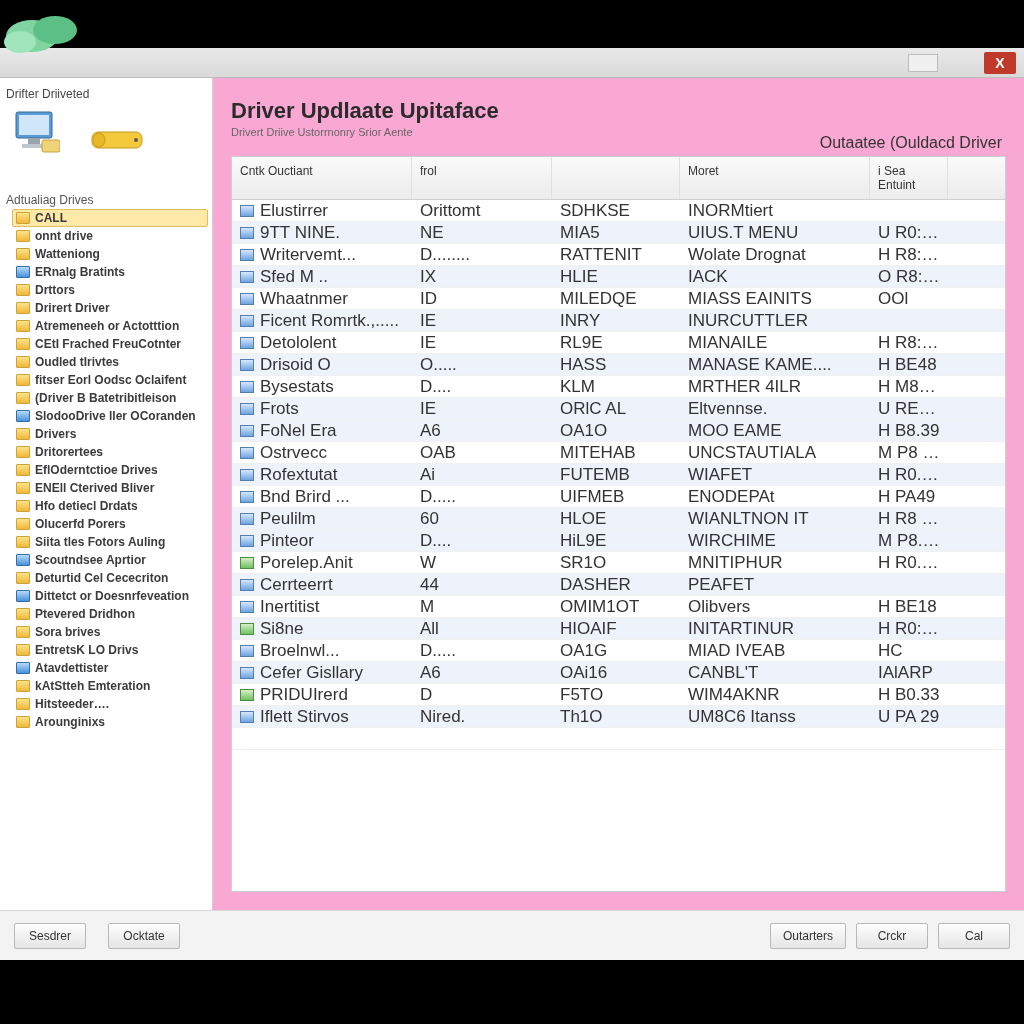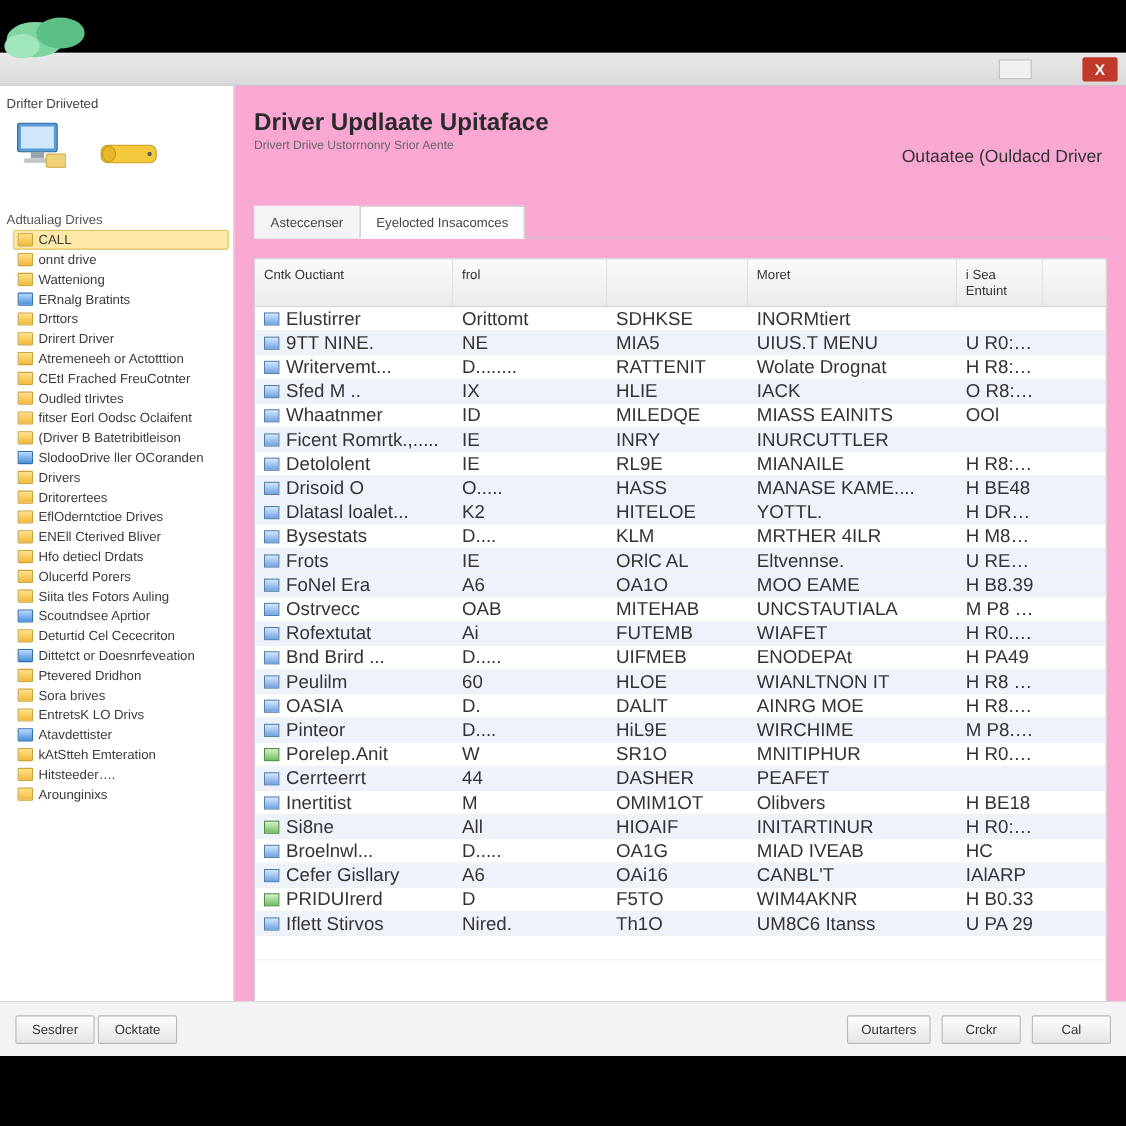--- a/index.html
+++ b/index.html
@@ -9,21 +9,21 @@
   .titlebar { height:30px; background:linear-gradient(#e9e9e9,#d9d9d9); position:relative; border-bottom:1px solid #bcbcbc;}
   .titlebar .logo { position:absolute; left:0; top:-36px; width:110px; height:60px;}
   .titlebar .logo svg{width:100%;height:100%;}
   .titlebar .ctrl { position:absolute; right:8px; top:4px; width:32px; height:22px; background:#c0392b; color:#fff; font-weight:bold; text-align:center; line-height:22px; font-size:14px; border-radius:2px; cursor:pointer;}
   .titlebar .ctrl2 { position:absolute; right:86px; top:6px; width:30px; height:18px; border:1px solid #bdbdbd; background:#f0f0f0; cursor:pointer;}
   .content { position:absolute; top:30px; left:0; right:0; bottom:0; display:flex;border-radius:20px; }
   .sidebar { width:213px; background:#fff; border-right:1px solid #d0d0d0; padding:6px 0 0 0; font-size:12px; color:#3b3b3b; }
   .side-title { font-size:12px; color:#444; padding:3px 6px 3px 6px; }
   .side-icons { padding:6px 10px 10px 12px; display:flex; gap:30px; align-items:flex-end;}
   .side-section { font-size:12px; color:#555; padding:8px 0 2px 6px; font-weight:500;margin-top:21px;}
-  .tree { padding:0 4px 0 12px;}
+  .tree { padding:0 4px 0 12px;font-weight:bold;}
   .tree-item { display:flex; align-items:center; gap:5px; padding:2px 4px; cursor:pointer; white-space:nowrap; overflow:hidden; text-overflow:ellipsis;}
   .tree-item.selected { background:#ffe9a8; border:1px solid #e0c05a; border-radius:2px; padding:1px 3px;}
   .tree-icon { width:14px; height:12px; background:linear-gradient(#ffe28a,#f0b93a); border:1px solid #cfa238; border-radius:1px; flex:none;}
   .tree-icon.blue { background:linear-gradient(#b9d9ff,#4a90d9); border-color:#2f6fb0;}
   .main { flex:1; background:#f9a8d4; position:relative; padding:20px 18px 0 18px; overflow:hidden;}
   .page-title { font-size:22px; font-weight:600; color:#2b2b2b;}
   .page-sub { font-size:11px; color:#666; margin-top:2px;}
   .corner-link { position:absolute; top:56px; right:22px; font-size:16px; color:#333;}
   .tabs { margin-top:48px; display:flex; border-bottom:1px solid #c8c8c8;}
   .tab { font-size:12px; padding:7px 14px; background:#f4f4f4; border:1px solid transparent; position:relative; top:1px; color:#444; cursor:pointer;}
@@ -201,24 +201,20 @@
               <span>Arounginixs</span>
             </div>
           </div>
     </div>
 
     <div class="main">
       <div class="page-title">Driver Updlaate Upitaface</div>
       <div class="page-sub">Drivert Driive Ustorrnonry Srior Aente</div>
       <div class="corner-link">Outaatee (Ouldacd Driver</div>
 
-      <div class="tabs" id="tabs">
-            <div class="tab">Asteccenser</div>
-            <div class="tab active">Eyelocted Insacomces</div>
-          </div>
 
       <div class="grid-wrap">
         <div class="grid-head" id="ghead">
               <div class="cell col0">Cntk Ouctiant</div>
               <div class="cell col1">frol</div>
               <div class="cell col2"></div>
               <div class="cell col3">Moret</div>
               <div class="cell col4">i Sea Entuint</div>
             </div>
         <div class="grid-body" id="gbody">
@@ -295,30 +291,20 @@
               <div class="row alt">
                 <div class="cell col0">
                   <span class="row-icon"></span>
                   <span>Drisoid O</span>
                 </div>
                 <div class="cell col1">O.....</div>
                 <div class="cell col2">HASS</div>
                 <div class="cell col3">MANASE KAME....</div>
                 <div class="cell col4">H BE48</div>
               </div>
-              <div class="row alt">
-                <div class="cell col0">
-                  <span class="row-icon"></span>
-                  <span>Dlatasl loalet...</span>
-                </div>
-                <div class="cell col1">K2</div>
-                <div class="cell col2">HITELOE</div>
-                <div class="cell col3">YOTTL.</div>
-                <div class="cell col4">H DR 72</div>
-              </div>
               <div class="row">
                 <div class="cell col0">
                   <span class="row-icon"></span>
                   <span>Bysestats</span>
                 </div>
                 <div class="cell col1">D....</div>
                 <div class="cell col2">KLM</div>
                 <div class="cell col3">MRTHER 4ILR</div>
                 <div class="cell col4">H M8:34</div>
               </div>
@@ -375,30 +361,20 @@
               <div class="row alt">
                 <div class="cell col0">
                   <span class="row-icon"></span>
                   <span>Peulilm</span>
                 </div>
                 <div class="cell col1">60</div>
                 <div class="cell col2">HLOE</div>
                 <div class="cell col3">WIANLTNON IT</div>
                 <div class="cell col4">H R8 90</div>
               </div>
-              <div class="row">
-                <div class="cell col0">
-                  <span class="row-icon"></span>
-                  <span>OASIA</span>
-                </div>
-                <div class="cell col1">D.</div>
-                <div class="cell col2">DALlT</div>
-                <div class="cell col3">AINRG MOE</div>
-                <div class="cell col4">H R8.34</div>
-              </div>
               <div class="row alt">
                 <div class="cell col0">
                   <span class="row-icon"></span>
                   <span>Pinteor</span>
                 </div>
                 <div class="cell col1">D....</div>
                 <div class="cell col2">HiL9E</div>
                 <div class="cell col3">WIRCHIME</div>
                 <div class="cell col4">M P8.34</div>
               </div>
@@ -482,21 +458,21 @@
                 <div class="cell col3">UM8C6 Itanss</div>
                 <div class="cell col4">U PA 29</div>
               </div>
               <div class="row"></div>
             </div>
       </div>
     </div>
   </div>
 
   <div class="footer">
-    <div id="footer-left" style="display:flex;gap:3px;align-items:center;">
+    <div id="footer-left" style="display:flex;gap:22px;align-items:center;">
           <div class="btn">Sesdrer</div>
           <div class="btn">Ocktate</div>
         </div>
     <div class="spacer"></div>
     <div id="footer-right" style="display:flex;gap:10px;">
           <div class="btn">Outarters</div>
           <div class="btn">Crckr</div>
           <div class="btn">Cal</div>
         </div>
   </div>

